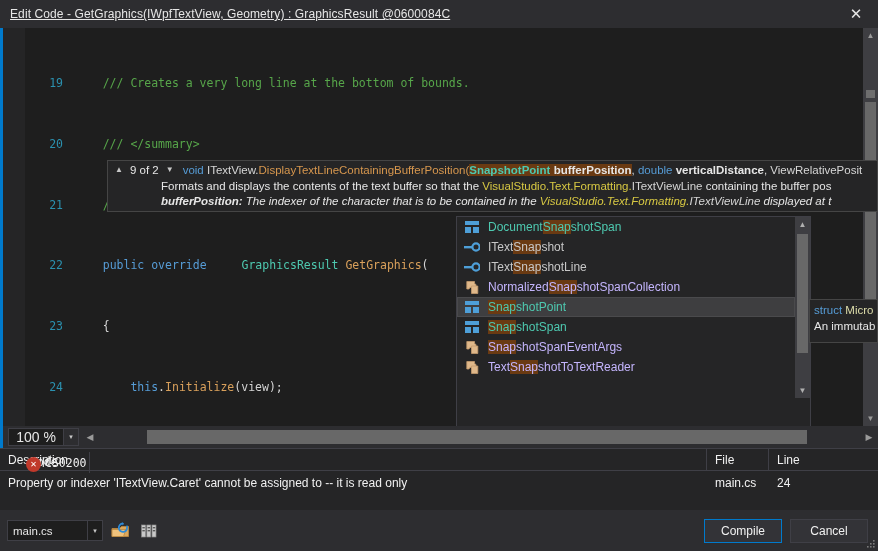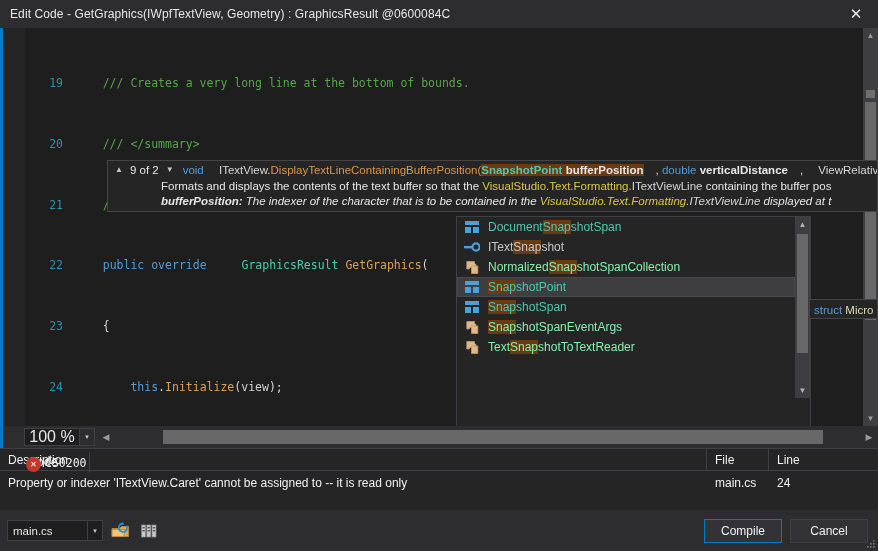--- a/index.html
+++ b/index.html
@@ -14,20 +14,21 @@
 
   
   .titlebar{
     position:absolute;left:0;top:0;width:878px;height:28px;
     background:#2D2D30;
     display:flex;align-items:center;
   }
   .titlebar .ttl{
     margin-left:10px;font-size:12px;color:#E6E6E6;letter-spacing:.1px;
     white-space:nowrap;
+    text-decoration:underline;
   }
   .titlebar .close{
     position:absolute;right:0;top:0;width:44px;height:28px;
     display:flex;align-items:center;justify-content:center;
     color:#E6E6E6;font-size:15px;font-family:"Liberation Sans",sans-serif;
   }
 
   
   .editor-wrap{
     position:absolute;left:0;top:28px;width:878px;height:398px;
@@ -87,21 +88,21 @@
   .sighelp .cnt{color:#E6E6E6;font-size:11.5px;margin:0 2px;}
   .sighelp .sig{margin-left:4px;white-space:nowrap;}
   .sighelp .desc{
     position:absolute;left:53px;top:19px;white-space:nowrap;color:#E6E6E6;
   }
   .sighelp .pdesc{
     position:absolute;left:53px;top:34px;white-space:nowrap;color:#E6E6E6;
     font-style:italic;
   }
   .s-kw{color:#569CD6;}
-  .s-ty{color:#D6D6D6;margin-left:12px;}
+  .s-ty{color:#D6D6D6;}
   .s-mth{color:#D7974E;}
   .s-hl{background:#6A3A12;color:#4EC9B0;font-weight:bold;}
   .s-hl2{background:#6A3A12;color:#E6E6E6;font-weight:bold;}
   .s-arg{color:#E6E6E6;font-weight:bold;}
   .s-ns{color:#D7C843;}
   .s-itf{color:#D6D6D6;}
   .s-b{font-weight:bold;}
 
   
   .complete{
@@ -112,56 +113,56 @@
   .citem{
     height:20px;display:flex;align-items:center;padding-left:5px;
     font-family:"Liberation Sans",sans-serif;font-size:12px;
     box-sizing:border-box;
   }
   .citem.sel{background:#3E3E40;outline:1px solid #4A4A4C;outline-offset:-1px;width:338px;}
   .citem .ico{width:20px;height:16px;display:flex;align-items:center;justify-content:center;margin-right:6px;flex:0 0 20px;}
   .citem .lbl{white-space:nowrap;}
   .c-green{color:#4EC9B0;}
   .c-gray{color:#C8C8C8;}
-  .c-yel{color:#86efac;}
+  .c-yel{color:#c4b5fd;}
   .hl{background:#6A3A12;}
 
   .cscroll{
     position:absolute;right:0;top:0;width:15px;height:181px;background:#3E3E42;
   }
   .cscroll .arrow{width:15px;height:15px;display:flex;align-items:center;justify-content:center;color:#B0B0B0;font-size:8px;}
   .cscroll .arrow.bot{position:absolute;bottom:0;left:0;}
   .cscroll .thumb{position:absolute;left:2px;top:17px;width:11px;height:119px;background:#686868;}
 
   .cfilter{
     position:absolute;left:0;bottom:0;width:100%;height:23px;
     border-top:1px solid #3F3F46;display:flex;align-items:center;
     gap:9px;padding-left:8px;box-sizing:border-box;
   }
   .cfilter .fi{width:17px;height:16px;display:flex;align-items:center;justify-content:center;}
 
   
   .quickinfo{
-    position:absolute;left:809px;top:299px;width:69px;height:20px;
+    position:absolute;left:809px;top:299px;width:69px;height:44px;
     background:#252526;border:1px solid #454545;box-sizing:border-box;
     overflow:hidden;padding:2px 4px;
     font-family:"Liberation Sans",sans-serif;font-size:11.5px;
   }
   .quickinfo .l1{white-space:nowrap;line-height:16px;}
   .quickinfo .l2{white-space:nowrap;line-height:16px;color:#E6E6E6;}
 
   
   .hbar{
     position:absolute;left:0;top:426px;width:878px;height:22px;
     background:#2D2D30;border-left:3px solid #007ACC;box-sizing:border-box;
     display:flex;align-items:center;
   }
   .zoombox{
-    width:56px;height:18px;margin-left:21px;background:#1E1E1E;border:1px solid #3F3F46;
-    display:flex;align-items:center;justify-content:center;color:#E6E6E6;font-size:16px;
+    width:56px;height:18px;margin-left:5px;background:#1E1E1E;border:1px solid #3F3F46;
+    display:flex;align-items:center;justify-content:center;color:#E6E6E6;font-size:14px;
     box-sizing:border-box;
   }
   .zoomdrop{
     width:15px;height:18px;background:#2D2D30;border:1px solid #3F3F46;border-left:none;
     display:flex;align-items:center;justify-content:center;color:#C8C8C8;font-size:7px;
     box-sizing:border-box;
   }
   .hscroll{
     position:relative;flex:1;height:18px;margin:0 2px 0 4px;background:#2D2D30;
     display:flex;align-items:center;
@@ -322,20 +323,29 @@
       <div class="citem">
         <span class="ico">
           <svg width="16" height="10" viewBox="0 0 16 10">
               <rect x="0" y="4" width="9" height="2.4" fill="#4E9FD8"></rect>
               <circle cx="12" cy="5" r="3.6" fill="none" stroke="#4E9FD8" stroke-width="2.2"></circle>
             </svg>
         </span>
         <span class="lbl c-gray"><span>IText</span><span class="hl">Snap</span><span>shot</span></span>
       </div>
 
+      <div class="citem">
+        <span class="ico">
+          <svg width="16" height="10" viewBox="0 0 16 10">
+              <rect x="0" y="4" width="9" height="2.4" fill="#4E9FD8"></rect>
+              <circle cx="12" cy="5" r="3.6" fill="none" stroke="#4E9FD8" stroke-width="2.2"></circle>
+            </svg>
+        </span>
+        <span class="lbl c-gray"><span>IText</span><span class="hl">Snap</span><span>shotLine</span></span>
+      </div>
 
       <div class="citem">
         <span class="ico">
           <svg width="15" height="13" viewBox="0 0 15 13">
               <path d="M5 0.5h4.5v2.2a1.6 1.6 0 1 1 0 3.2V8H7.3a1.6 1.6 0 1 0-3.2 0H1.8V0.5z" fill="#E0B88A" stroke="#C49A6C" stroke-width="0.8"></path>
               <path d="M6.5 5h6.3v7.5H6.5z" fill="#E0B88A" stroke="#C49A6C" stroke-width="0.8"></path>
             </svg>
         </span>
         <span class="lbl c-yel"><span>Normalized</span><span class="hl">Snap</span><span>shotSpanCollection</span></span>
       </div>

